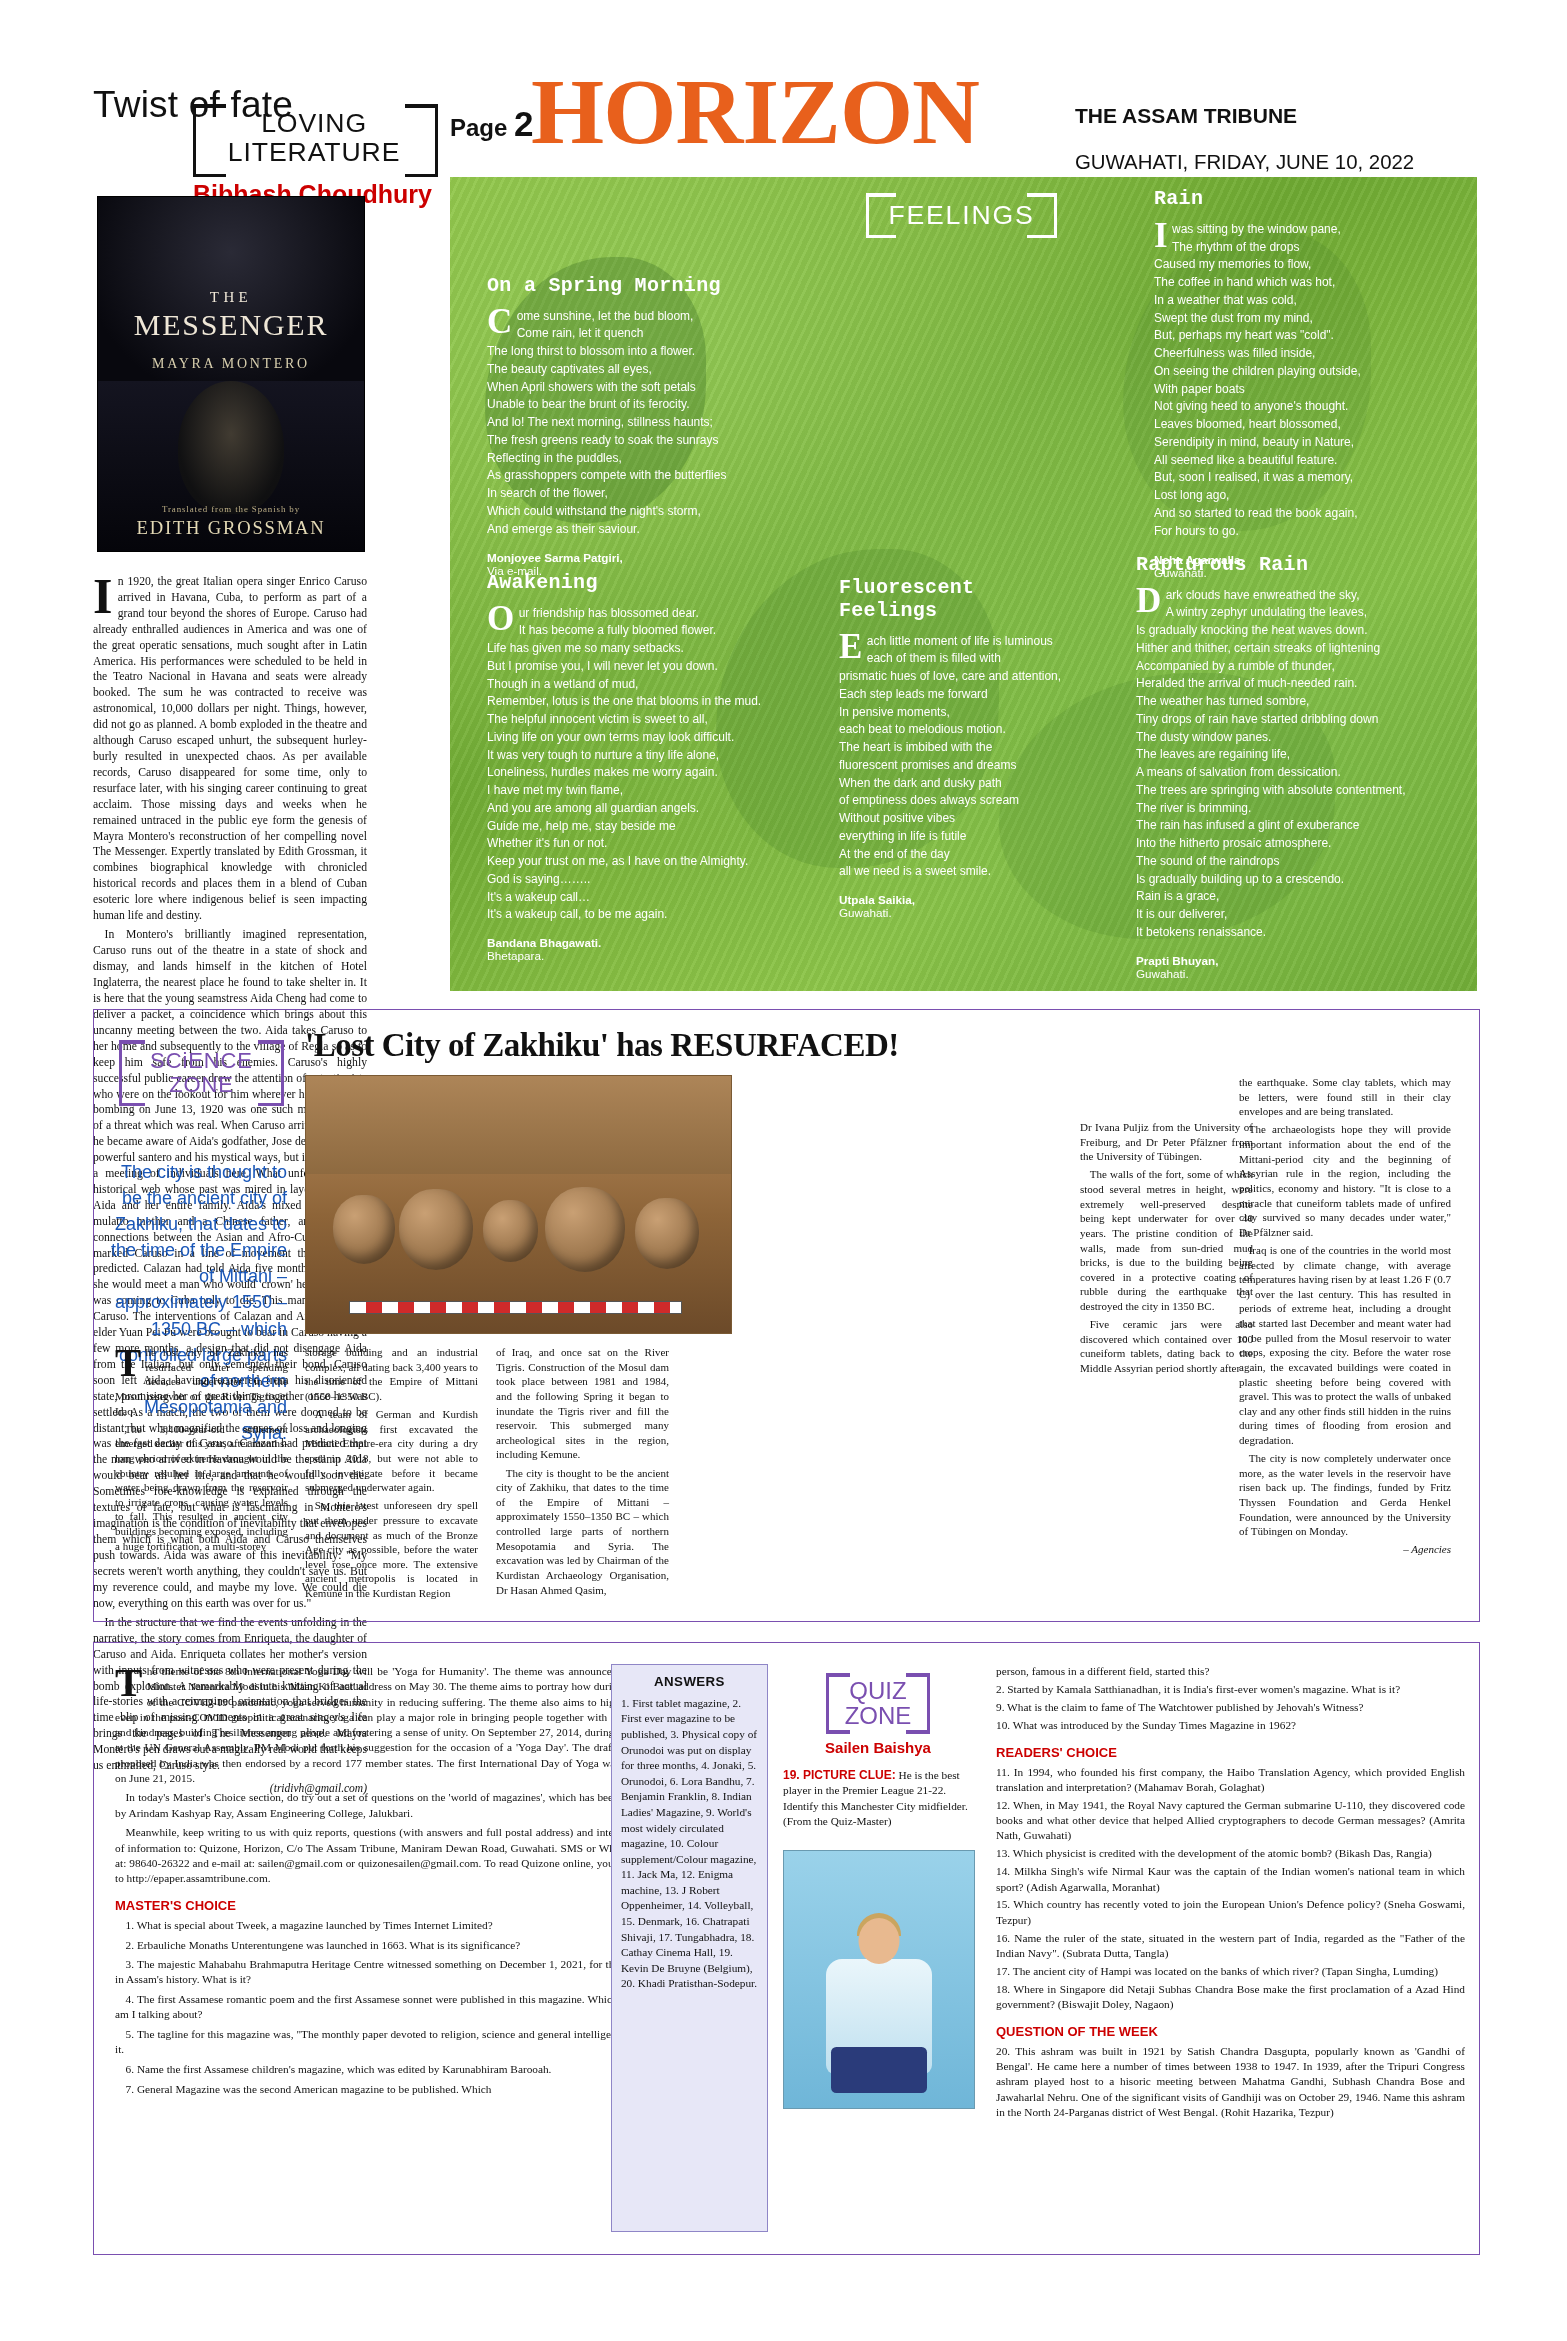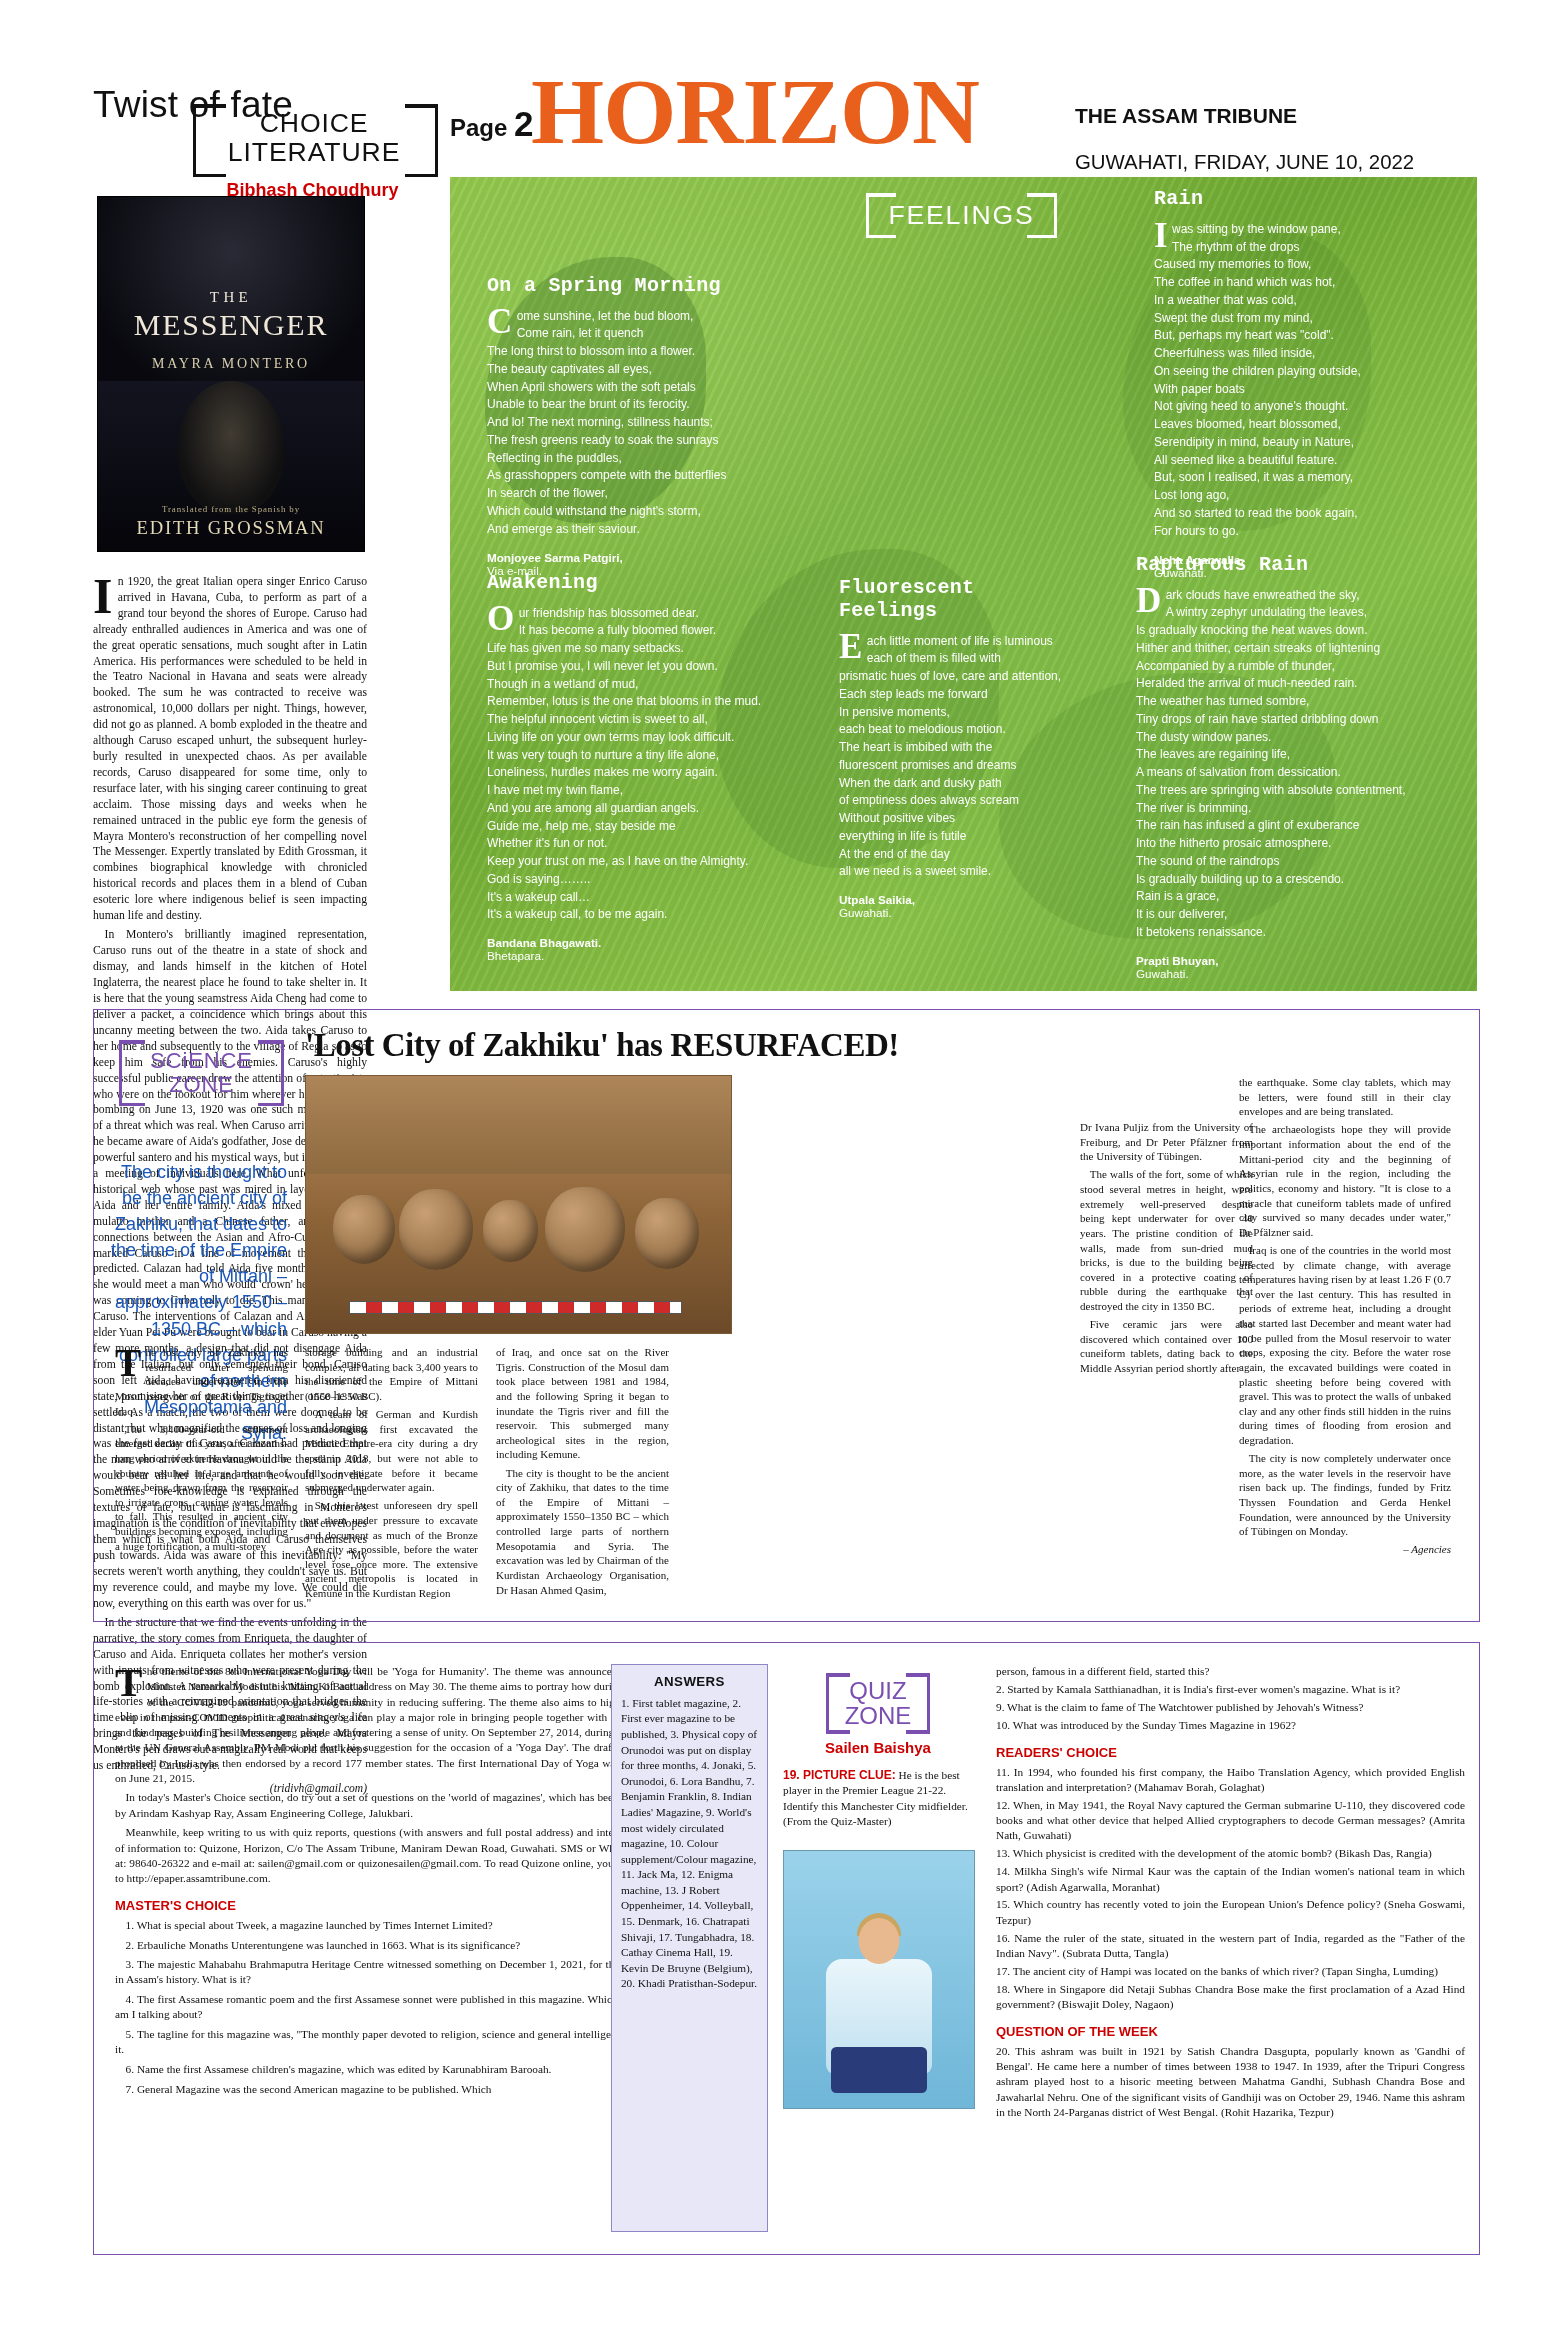--- a/index.html
+++ b/index.html
@@ -16,21 +16,21 @@
   .tribune .sub{font-weight:400;font-size:20.4px;display:block;margin-top:23px;}
 
   
   .lovebox{position:absolute;left:193px;top:104px;width:239px;height:80px;}
   .bracket{position:absolute;left:0;top:0;width:239px;height:73px;border-left:3.5px solid #111;border-right:3.5px solid #111;}
   .bracket:before,.bracket:after{content:"";position:absolute;left:0;width:30px;height:3.5px;background:#111;}
   .bracket:before{top:0;}
   .bracket:after{bottom:0;}
   .bracket span{position:absolute;right:0;width:30px;height:3.5px;background:#111;}
   .loving{position:absolute;left:10.6px;top:5.3px;width:221px;text-align:center;font-family:"Liberation Sans",sans-serif;font-size:26.6px;font-weight:400;line-height:1.08;letter-spacing:0.9px;}
-  .byline-red{position:absolute;left:0;top:76px;width:239px;text-align:center;font-family:"Liberation Sans",sans-serif;font-size:18px;font-weight:700;color:#cc0000;}
+  .byline-red{position:absolute;left:0;top:76px;width:239px;text-align:center;font-family:"Liberation Sans",sans-serif;font-size:25px;font-weight:700;color:#cc0000;}
 
   .bookimg{position:absolute;left:97px;top:196px;width:266px;height:354px;background:linear-gradient(#0a0a14,#0d0d18);border:0.9px solid #000;}
   .bookimg .bk-top{position:absolute;left:0;top:0;width:100%;height:52%;background:radial-gradient(circle at 50% 30%,#2a2a36 0%,#08080e 80%);}
   .bookimg .bk-title{position:absolute;left:0;top:26%;width:100%;text-align:center;color:#efe7d7;font-family:"Liberation Serif",serif;font-size:24px;letter-spacing:1.8px;}
   .bookimg .bk-title .t1{display:block;font-size:15px;letter-spacing:4.4px;}
   .bookimg .bk-title .t2{display:block;font-size:30px;margin-top:1.8px;}
   .bookimg .bk-auth{position:absolute;left:0;top:45%;width:100%;text-align:center;color:#d8cfae;font-size:14px;letter-spacing:2.7px;}
   .bookimg .bk-bot{position:absolute;left:0;bottom:0;width:100%;height:48%;background:linear-gradient(#141420,#05050a);}
   .bookimg .bk-fig{position:absolute;left:50%;top:52%;transform:translateX(-50%);width:106px;height:133px;background:radial-gradient(ellipse at 50% 40%,#4a4336 0%,#111 70%);border-radius:50% 50% 45% 45%;opacity:.85;}
   .bookimg .bk-tr{position:absolute;left:0;bottom:37px;width:100%;text-align:center;color:#bcae86;font-size:8.9px;letter-spacing:0.9px;}
@@ -131,21 +131,21 @@
       <span class="sub">GUWAHATI, FRIDAY, JUNE 10, 2022</span>
     </div>
   </div>
 
   <div class="lovebox">
     <div class="bracket">
         <span style="top:0"></span>
         <span style="bottom:0"></span>
       </div>
     <div class="loving">
-      <span>CHOICE</span><br>
+      <span>LOVING</span><br>
       <span>LITERATURE</span>
     </div>
     <div class="byline-red">Bibhash Choudhury</div>
   </div>
 
   <div class="bookimg">
     <div class="bk-top"></div>
     <div class="bk-title">
       <span class="t1">THE</span>
       <span class="t2">MESSENGER</span>

